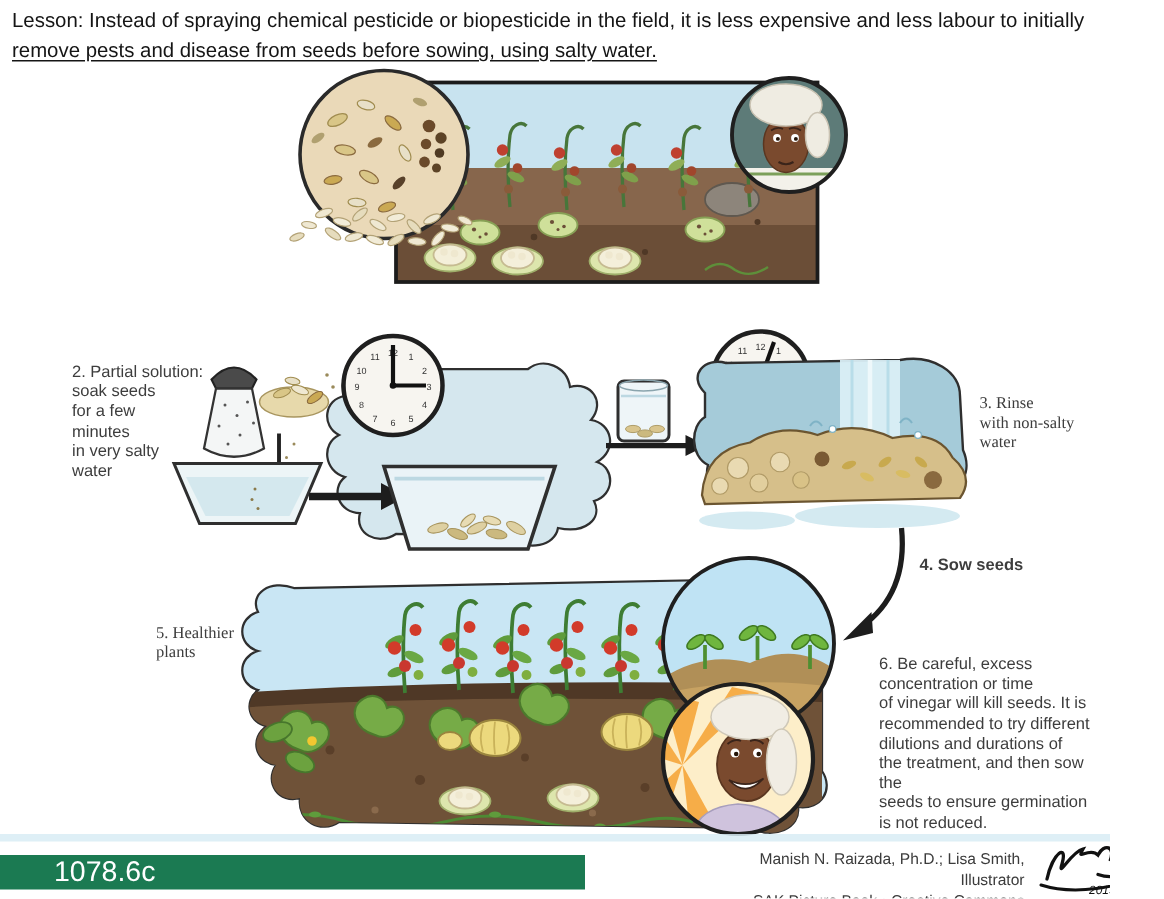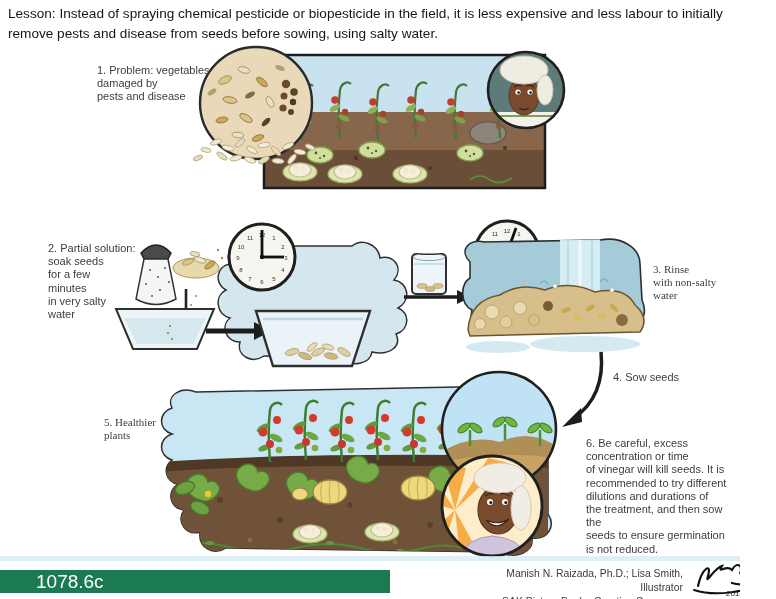--- a/index.html
+++ b/index.html
@@ -1,20 +1,20 @@
 <!DOCTYPE html>
 <html><head>
 <meta charset="utf-8">
 <style>
   html,body{margin:0;padding:0;background:#ffffff;}
   #page{position:relative;width:740px;height:599px;background:#ffffff;overflow:hidden;
         font-family:"Liberation Sans",sans-serif;}
   .abs{position:absolute;}
   .lesson{font-size:13.6px;line-height:20px;color:#151515;}
-  .lesson .u{text-underline-offset:2px;}
+  .lesson .u{text-decoration:underline;text-underline-offset:2px;}
   .step{font-size:11px;line-height:1.2;color:#3d3d3d;white-space:pre-line;}
   .footer-bar{left:0;top:570px;width:390px;height:23px;background:#1b7a52;color:#ffffff;
               display:flex;align-items:center;justify-content:flex-start;
               padding:0 10px 0 36px;box-sizing:border-box;font-size:19px;}
   .credits{left:463px;top:567px;width:220px;text-align:right;font-size:10.4px;
            line-height:1.35;color:#3b3b3b;}
   svg text{font-family:"Liberation Sans",sans-serif;}
 </style>
 </head>
 <body>
@@ -392,33 +392,30 @@
           <path d="M486,520 Q497,532 509,519 Q498,526 486,520 Z" fill="#ffffff" stroke="#3a241a" stroke-width="1.2"></path>
           <path d="M462,556 Q466,538 492,536 Q520,538 526,556 Z" fill="#cfc3dd" stroke="#a79ebd" stroke-width="1"></path>
         </g>
         <circle cx="492" cy="506" r="50" fill="none" stroke="#1f1f1f" stroke-width="2.8"></circle>
       </g>
     </g>
 
     <rect x="0" y="556" width="776" height="5" fill="#d8ecf4" opacity="0.85"></rect>
   </svg>
 
-  <div class="abs step" style="left:97px;top:64px;">1. Problem: vegetables
-damaged by
-pests and disease</div>
   <div class="abs step" style="left:48px;top:242px;">2. Partial solution:
 soak seeds
 for a few
 minutes
 in very salty
 water</div>
   <div class="abs step" style="left:653px;top:263px;font-family:Liberation Serif, serif;">3. Rinse
 with non-salty
 water</div>
-  <div class="abs step" style="left:613px;top:371px;">4. Sow seeds</div>
+  <div class="abs step" style="left:613px;top:371px;font-weight:bold;">4. Sow seeds</div>
   <div class="abs step" style="left:104px;top:416px;font-family:Liberation Serif, serif;">5. Healthier
 plants</div>
   <div class="abs step" style="left:586px;top:437px;">6. Be careful, excess
 concentration or time
 of vinegar will kill seeds. It is
 recommended to try different
 dilutions and durations of
 the treatment, and then sow the
 seeds to ensure germination
 is not reduced.</div>

